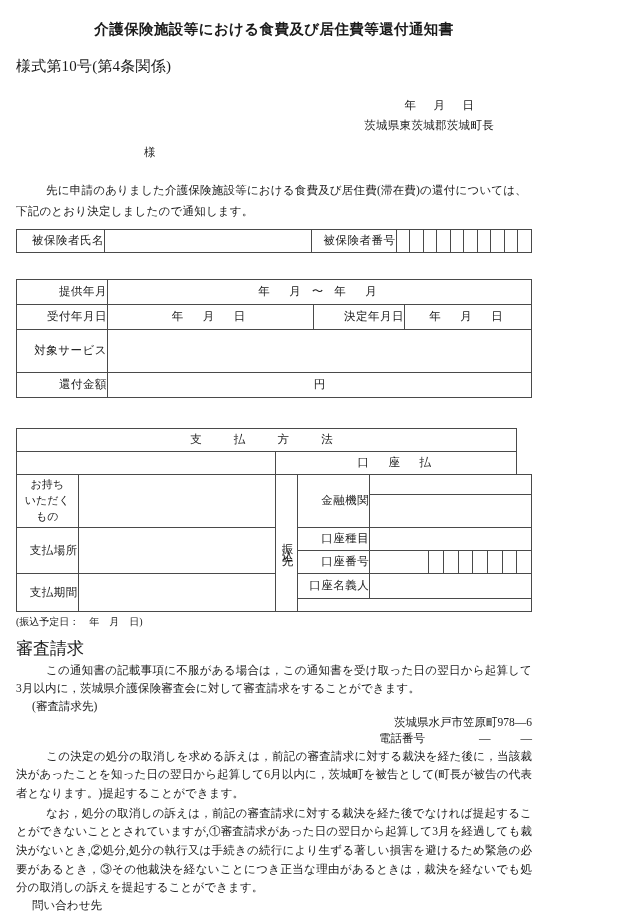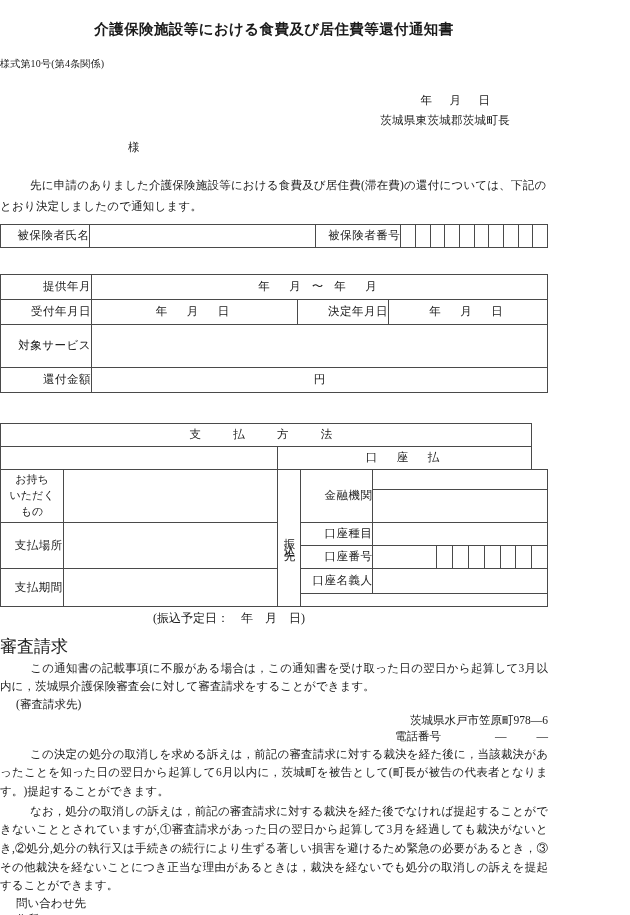--- a/index.html
+++ b/index.html
@@ -14,34 +14,34 @@
     color: #1a1a1a;
     font-size: 11px;
     position: relative;
     overflow: hidden;
   }
   .page {
     width: 548px;
     height: 915px;
     position: relative;
     box-sizing: border-box;
-    padding: 0 0;
+    padding: 0 16px;
   }
 
   
   .doc-title {
     text-align: center;
     font-size: 14.5px;
     font-weight: bold;
     letter-spacing: 0.4px;
     margin: 0;
     padding-top: 20px;
   }
   .form-no {
-    font-size: 10px;
+    font-size: 15px;
     margin-top: 18px;
     letter-spacing: 0.2px;
   }
   .date-line {
     text-align: right;
     font-size: 11.5px;
     margin-top: 22px;
     padding-right: 55px;
     letter-spacing: 3px;
   }
@@ -118,22 +118,22 @@
     text-align: center;
     width: 22px;
     padding: 2px 0;
   }
   .multiline-label {
     text-align: center;
     line-height: 1.45;
     font-size: 11px;
   }
   .note-line {
-    text-align: center;
-    font-size: 12px;
+    text-align: left;
+    font-size: 10px;
     margin-top: 3px;
     padding-right: 90px;
   }
 
   
   .sec-head {
     font-size: 17px;
     margin-top: 8px;
   }
   .para {

